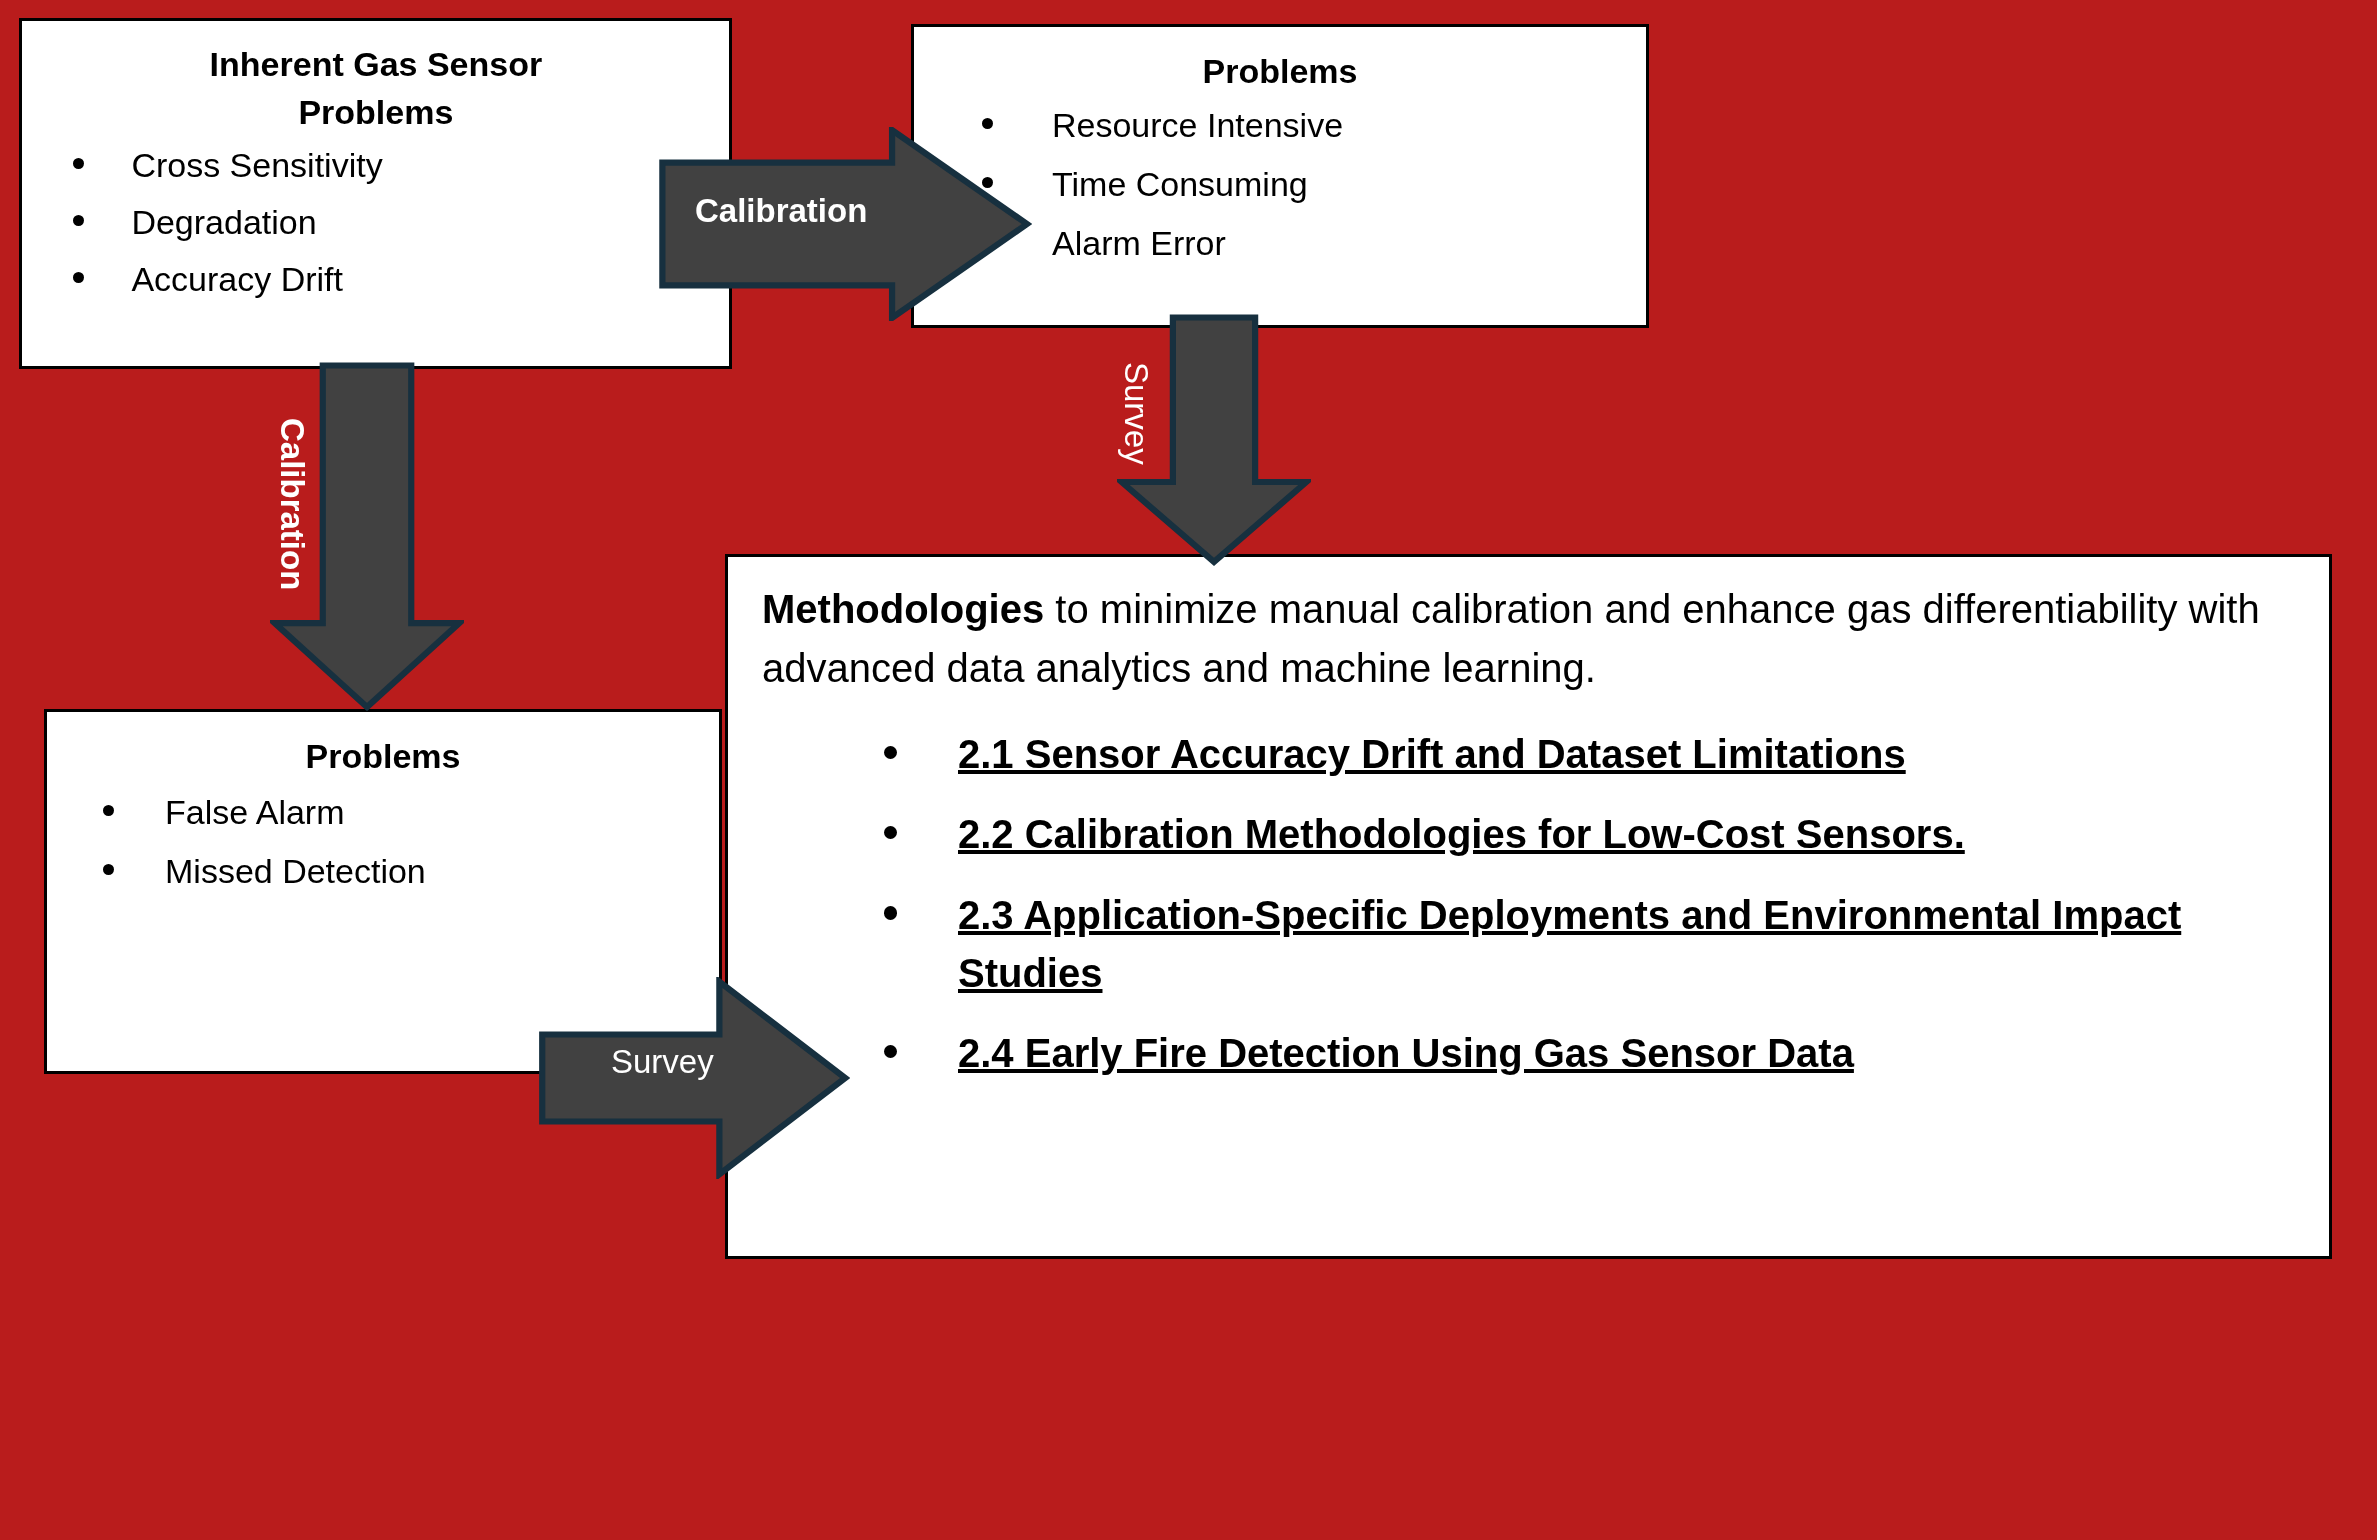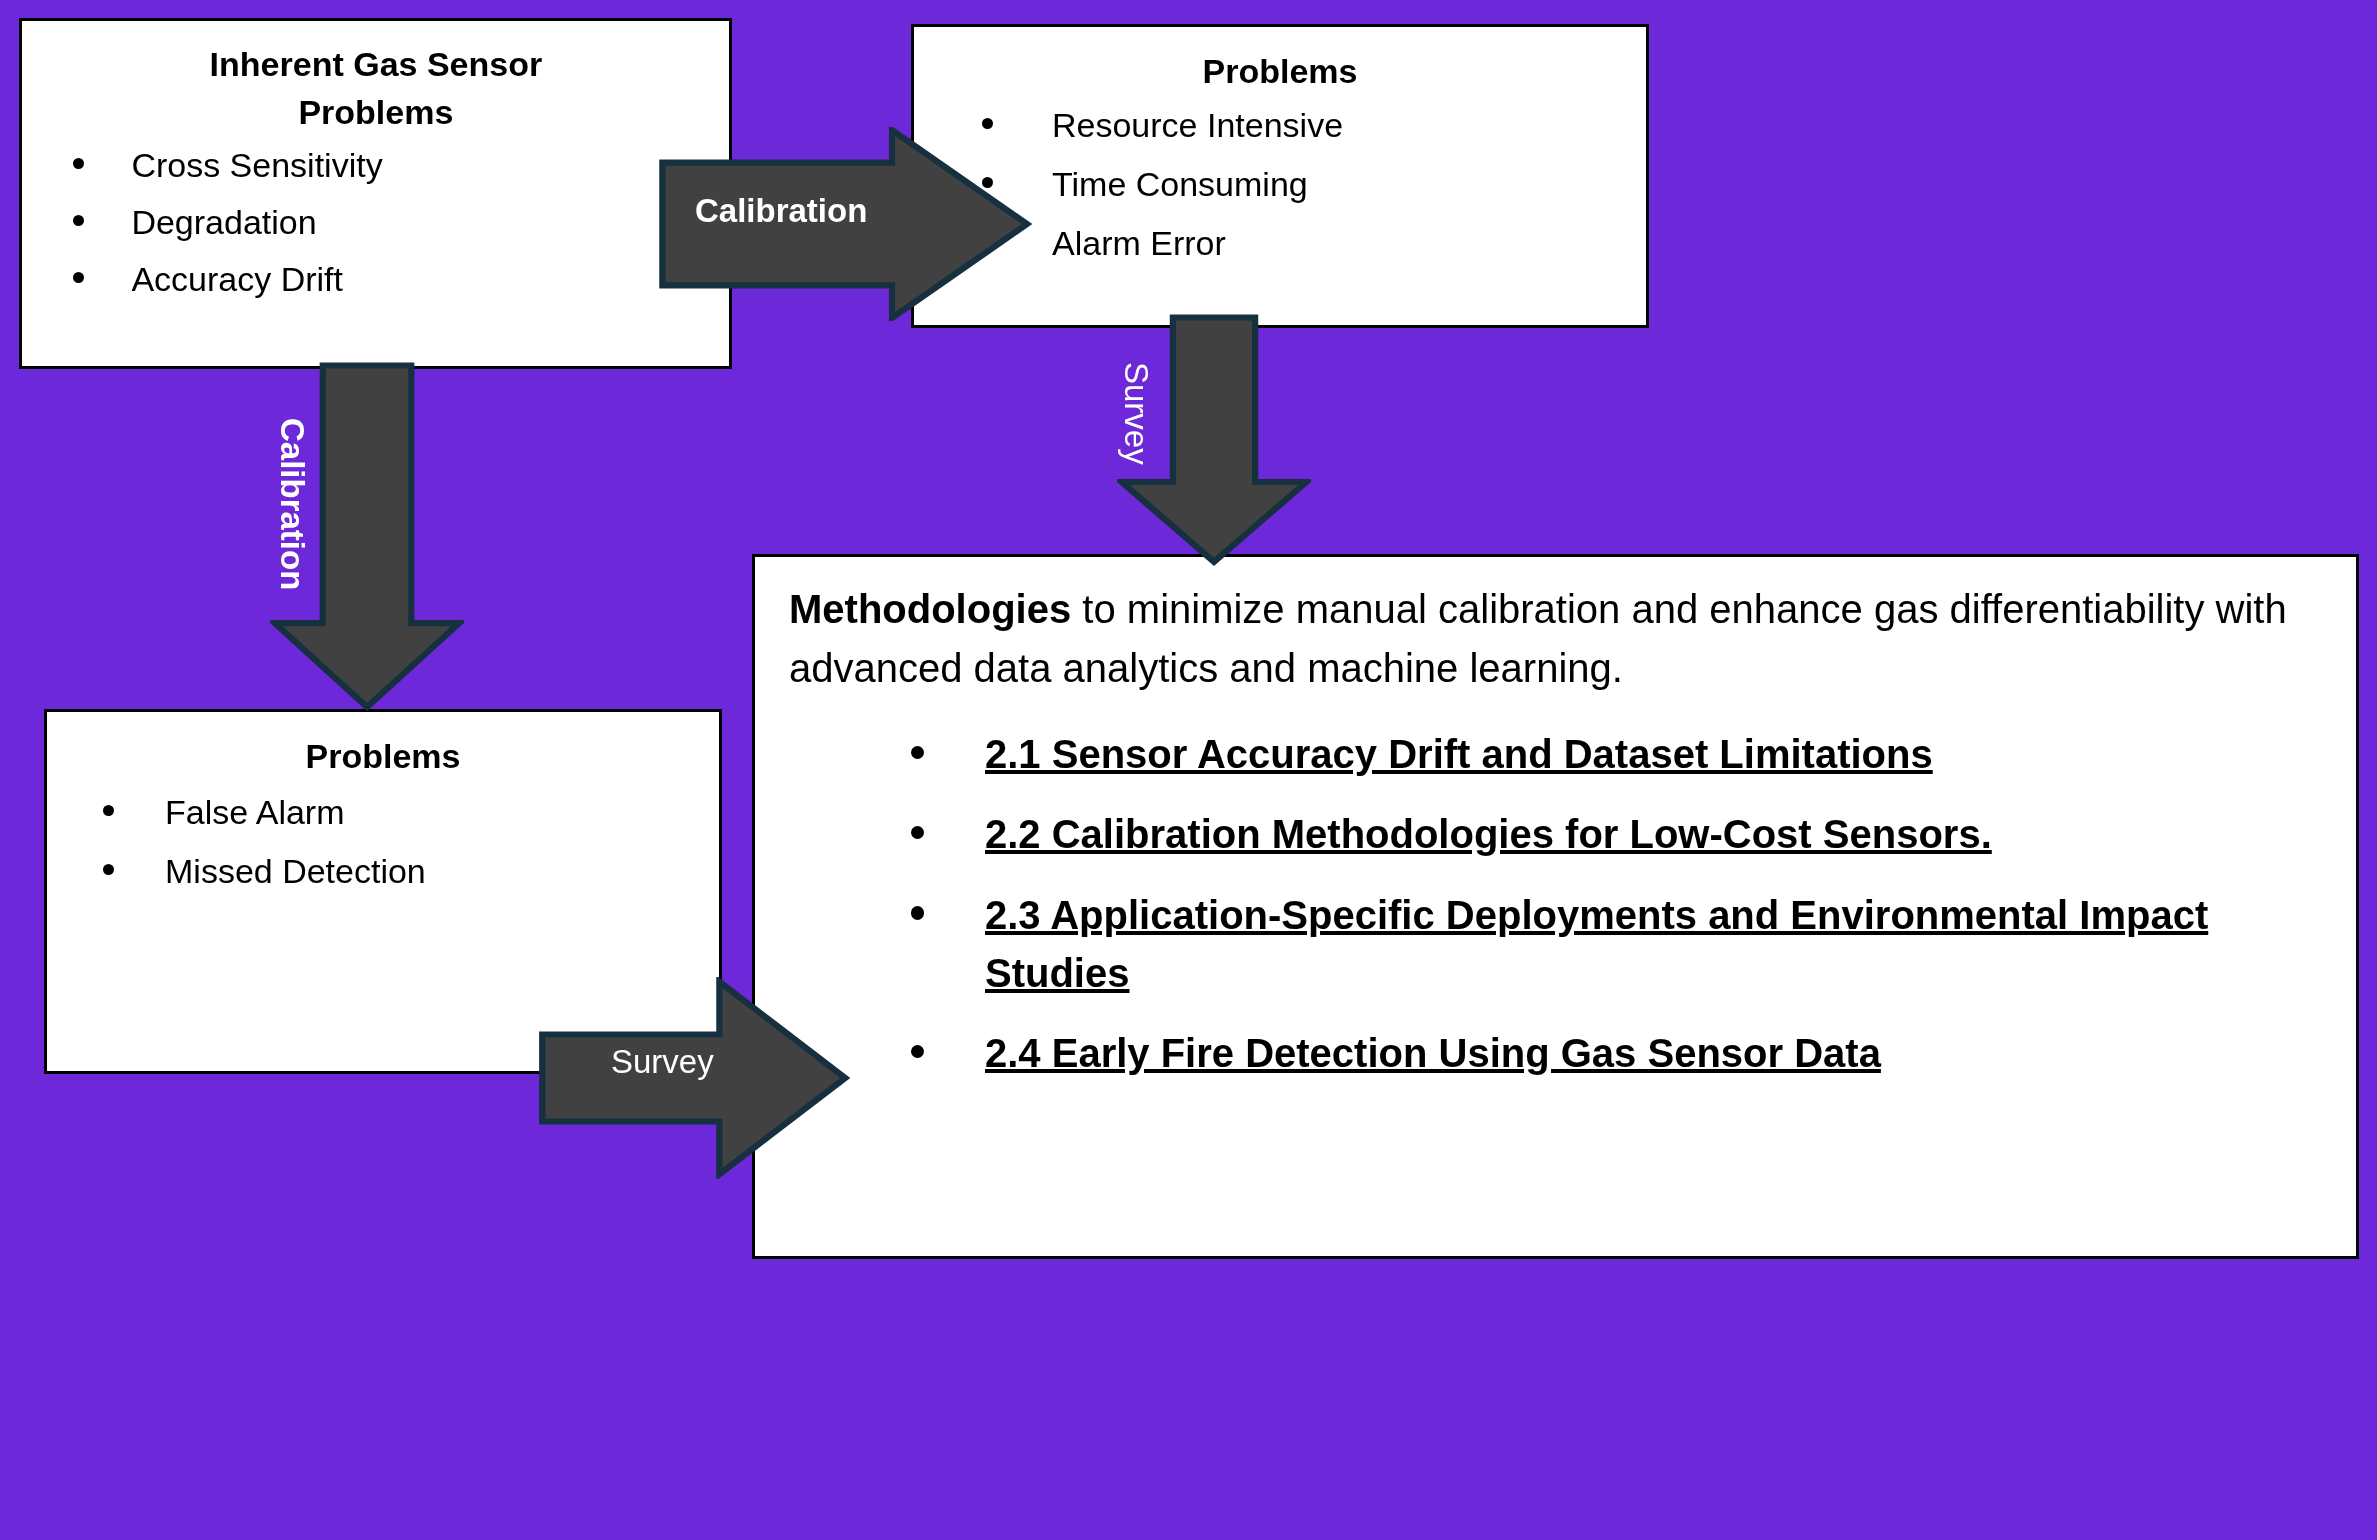--- a/index.html
+++ b/index.html
@@ -4,21 +4,21 @@
 <style>
   html, body {
     margin: 0;
     padding: 0;
     background: #ffffff;
   }
   #canvas {
     position: relative;
     width: 2377px;
     height: 1540px;
-    background: #6d28d9;
+    background: #b91c1c;
     font-family: "Liberation Sans", sans-serif;
     color: #000000;
     overflow: hidden;
   }
 
   
   .box {
     position: absolute;
     background: #ffffff;
     border: 3.9px solid #000000;
@@ -86,21 +86,21 @@
     width: 678px;
     height: 365px;
     padding: 20px 23px 0 23px;
   }
   #box-alarm-problems .box-title { margin-bottom: 7.8px; }
   #box-alarm-problems ul.bullets li { padding-left: 95px; margin-bottom: 9.3px; }
   #box-alarm-problems ul.bullets li .dot { left: 33px; }
 
   
   #box-methodologies {
-    left: 752px;
+    left: 725px;
     top: 554px;
     width: 1607px;
     height: 705px;
     padding: 23px 33px 16px 34px;
   }
   #methodologies-intro {
     font-size: 40px;
     line-height: 1.48;
     font-weight: normal;
     margin: 0 0 26.4px 0;

